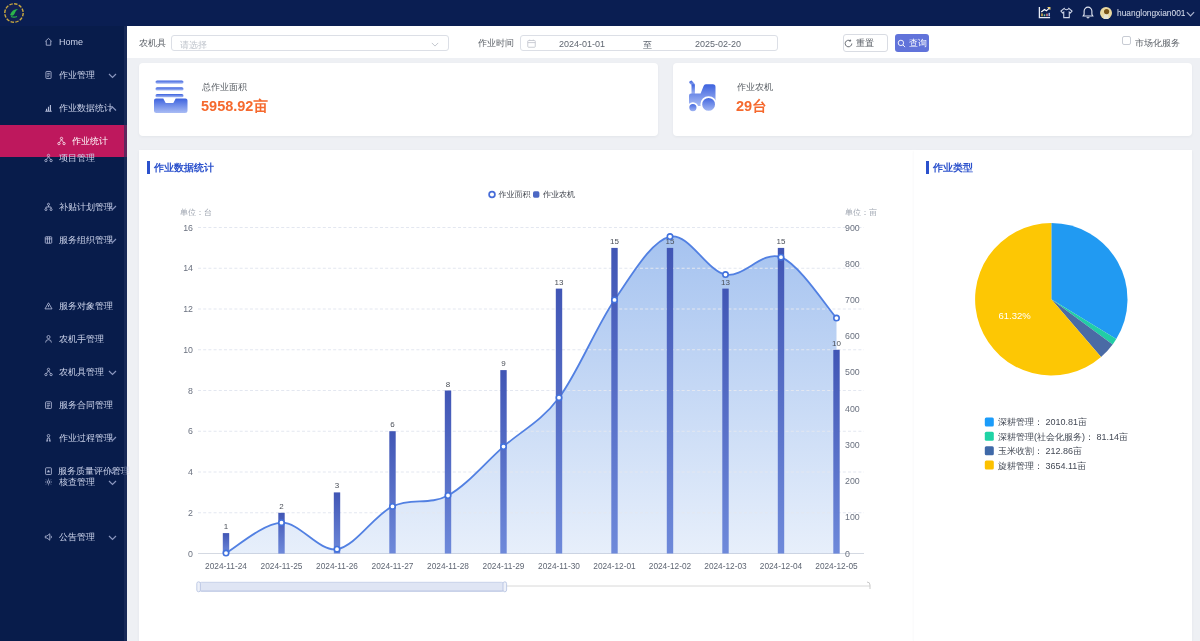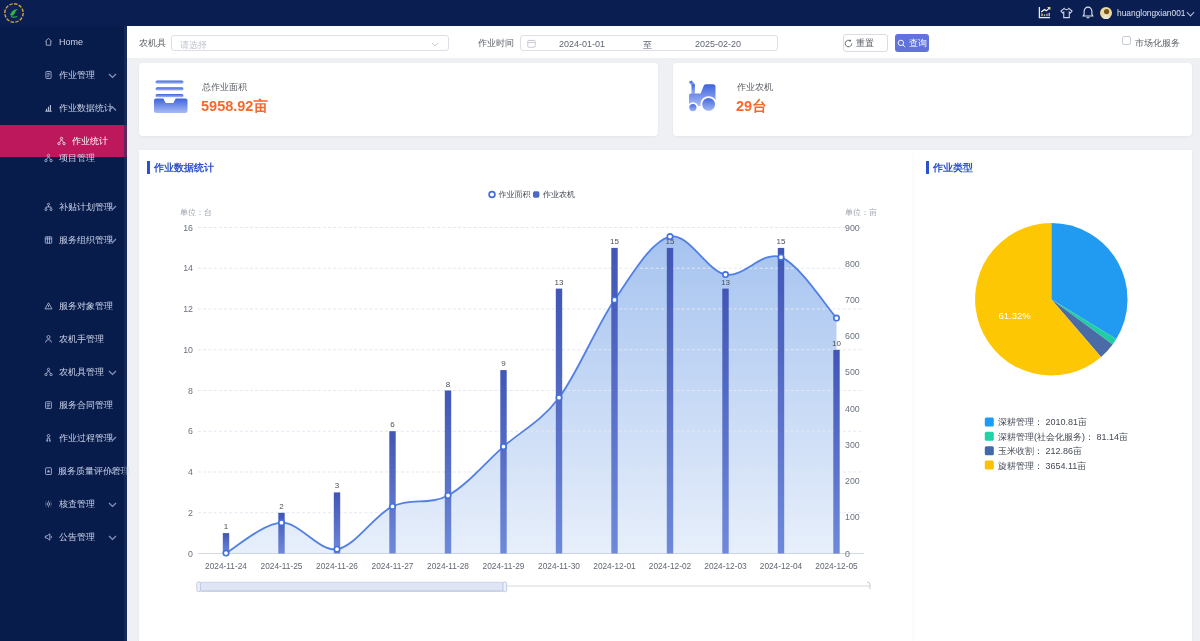--- a/index.html
+++ b/index.html
@@ -194,21 +194,21 @@
         <svg width="9" height="10" viewBox="0 0 14 14">
           <rect x="2.5" y="2" width="9" height="10.5" rx="1" stroke="#c6cde8" fill="none" stroke-width="1.3"></rect>
           <path d="M7 5 L7.8 6.8 L9.6 6.9 L8.2 8.1 L8.7 9.9 L7 8.9 L5.3 9.9 L5.8 8.1 L4.4 6.9 L6.2 6.8 Z" fill="#c6cde8" stroke="none"></path>
         </svg>
       </span>
       <span class="mt">服务质量评价管理</span>
       <span class="chev"><svg width="9" height="5.5" viewBox="0 0 9 5.5">
           <path d="M1 1 L4.5 4.5 L8 1" fill="none" stroke="#8a96be" stroke-width="1.2"></path>
         </svg></span>
     </div>
-    <div class="mi" style="top:462px">
+    <div class="mi" style="top:440px">
       <span class="mic">
         <svg width="9" height="10" viewBox="0 0 14 14">
           <circle cx="7" cy="7" r="2" stroke="#c6cde8" fill="none" stroke-width="1.3"></circle>
           <path d="M7 1.8 V3.4 M7 10.6 V12.2 M1.8 7 H3.4 M10.6 7 H12.2 M3.3 3.3 L4.4 4.4 M9.6 9.6 L10.7 10.7 M10.7 3.3 L9.6 4.4 M4.4 9.6 L3.3 10.7" stroke="#c6cde8" fill="none" stroke-width="1.3"></path>
         </svg>
       </span>
       <span class="mt">核查管理</span>
       <span class="chev"><svg width="9" height="5.5" viewBox="0 0 9 5.5">
           <path d="M1 1 L4.5 4.5 L8 1" fill="none" stroke="#8a96be" stroke-width="1.2"></path>
         </svg></span>

